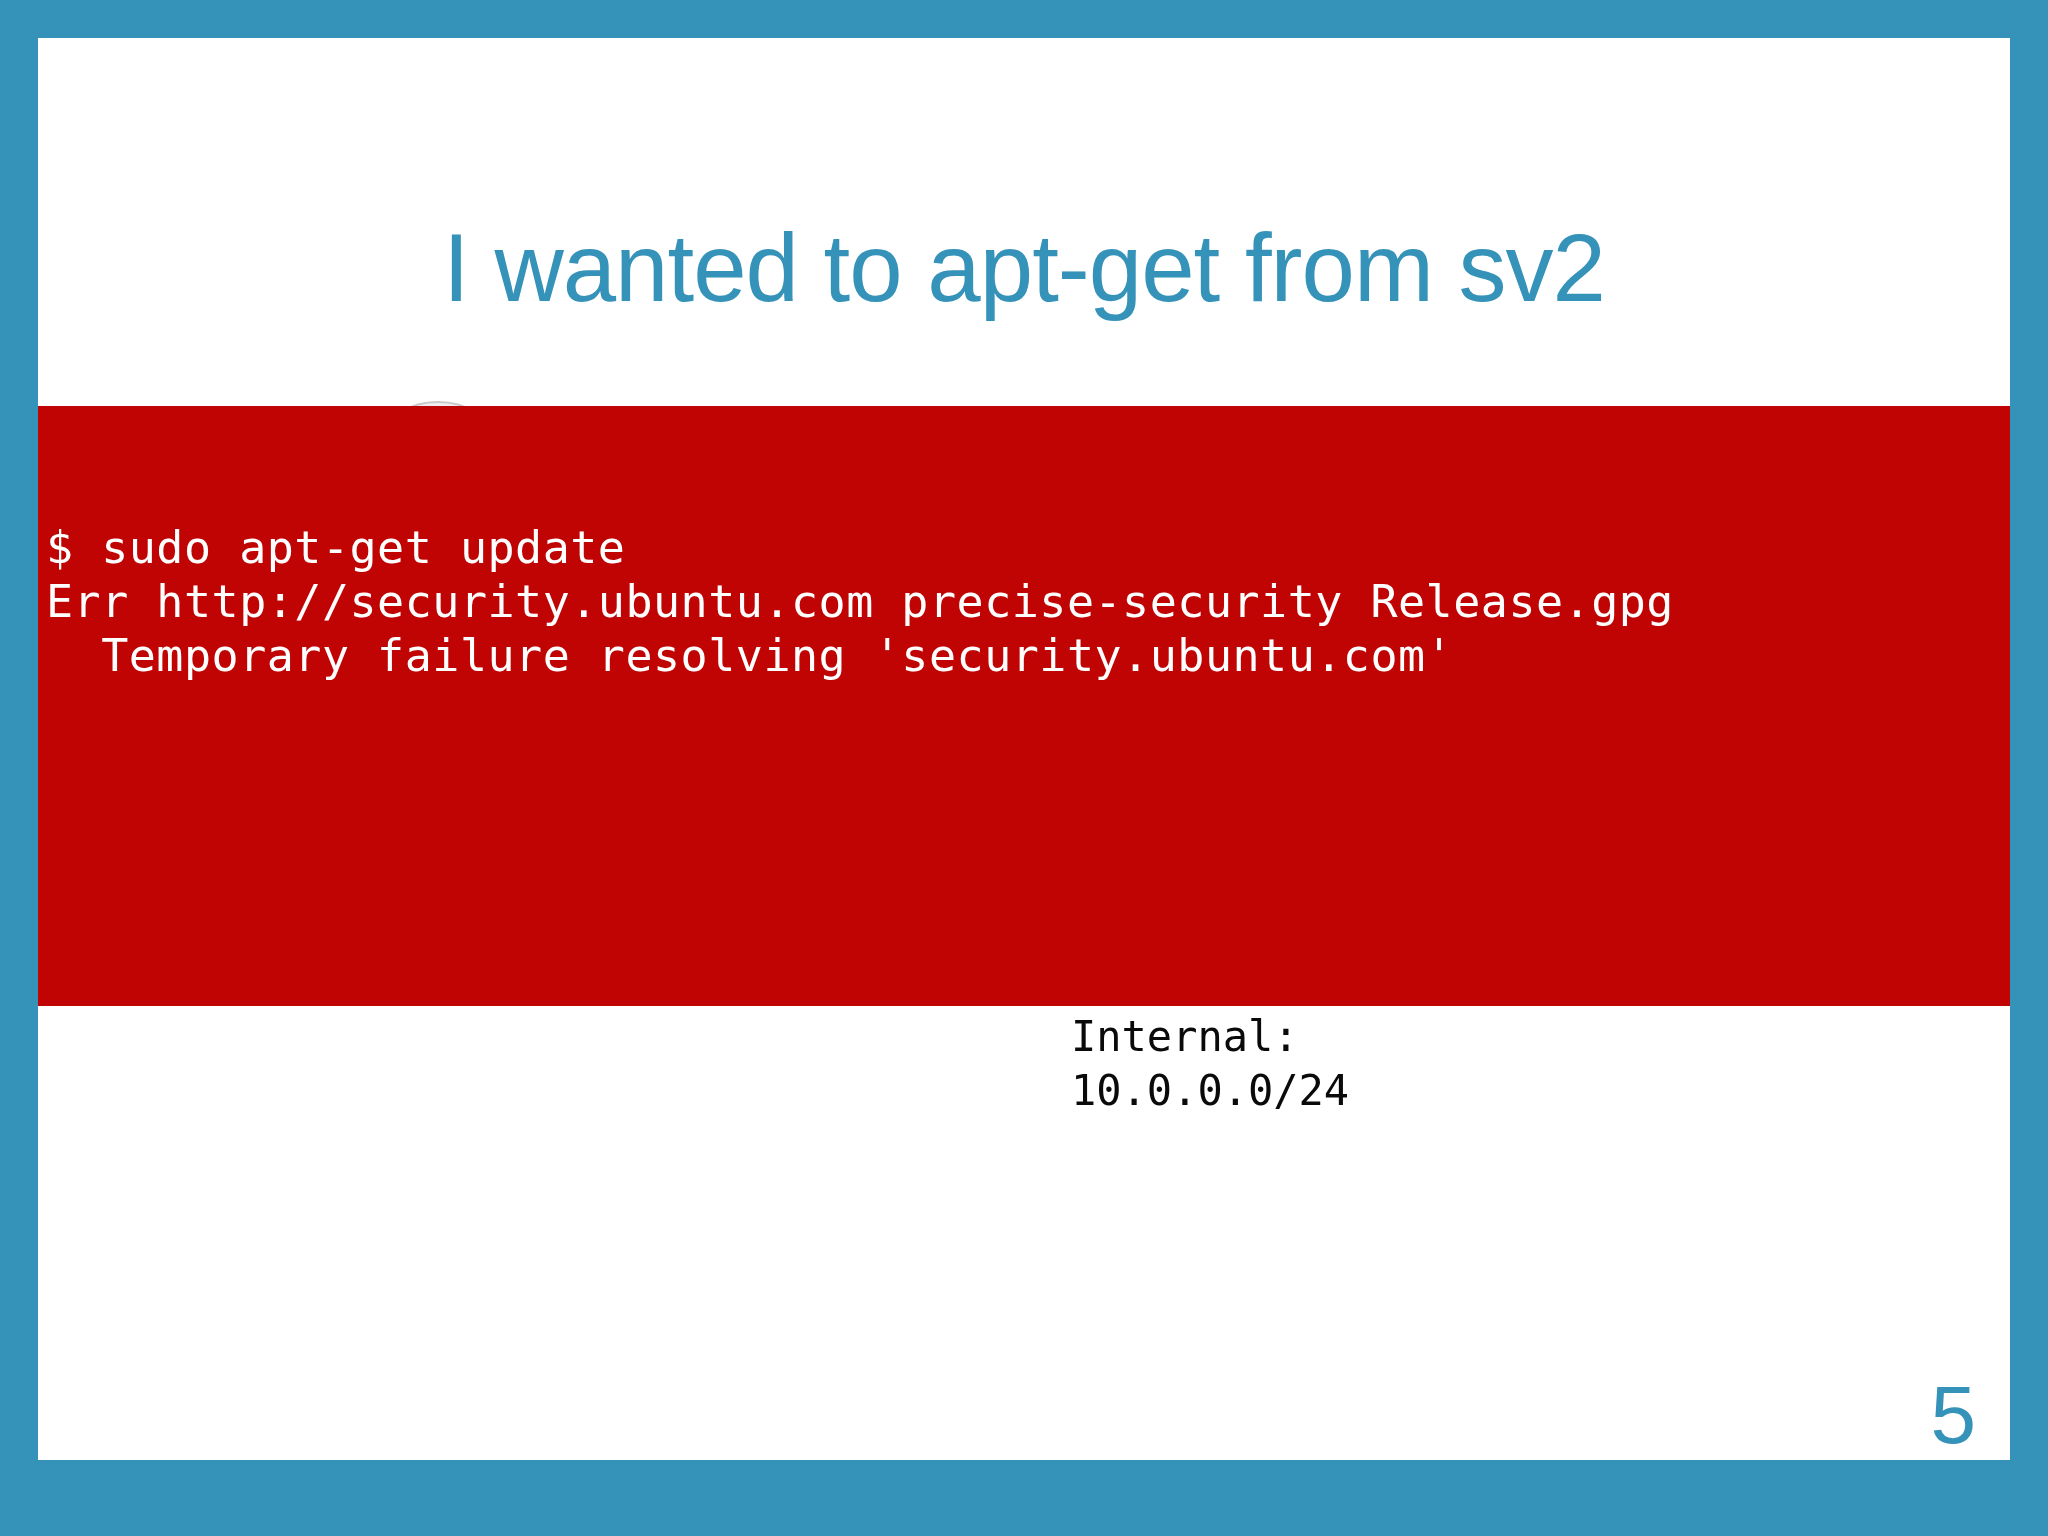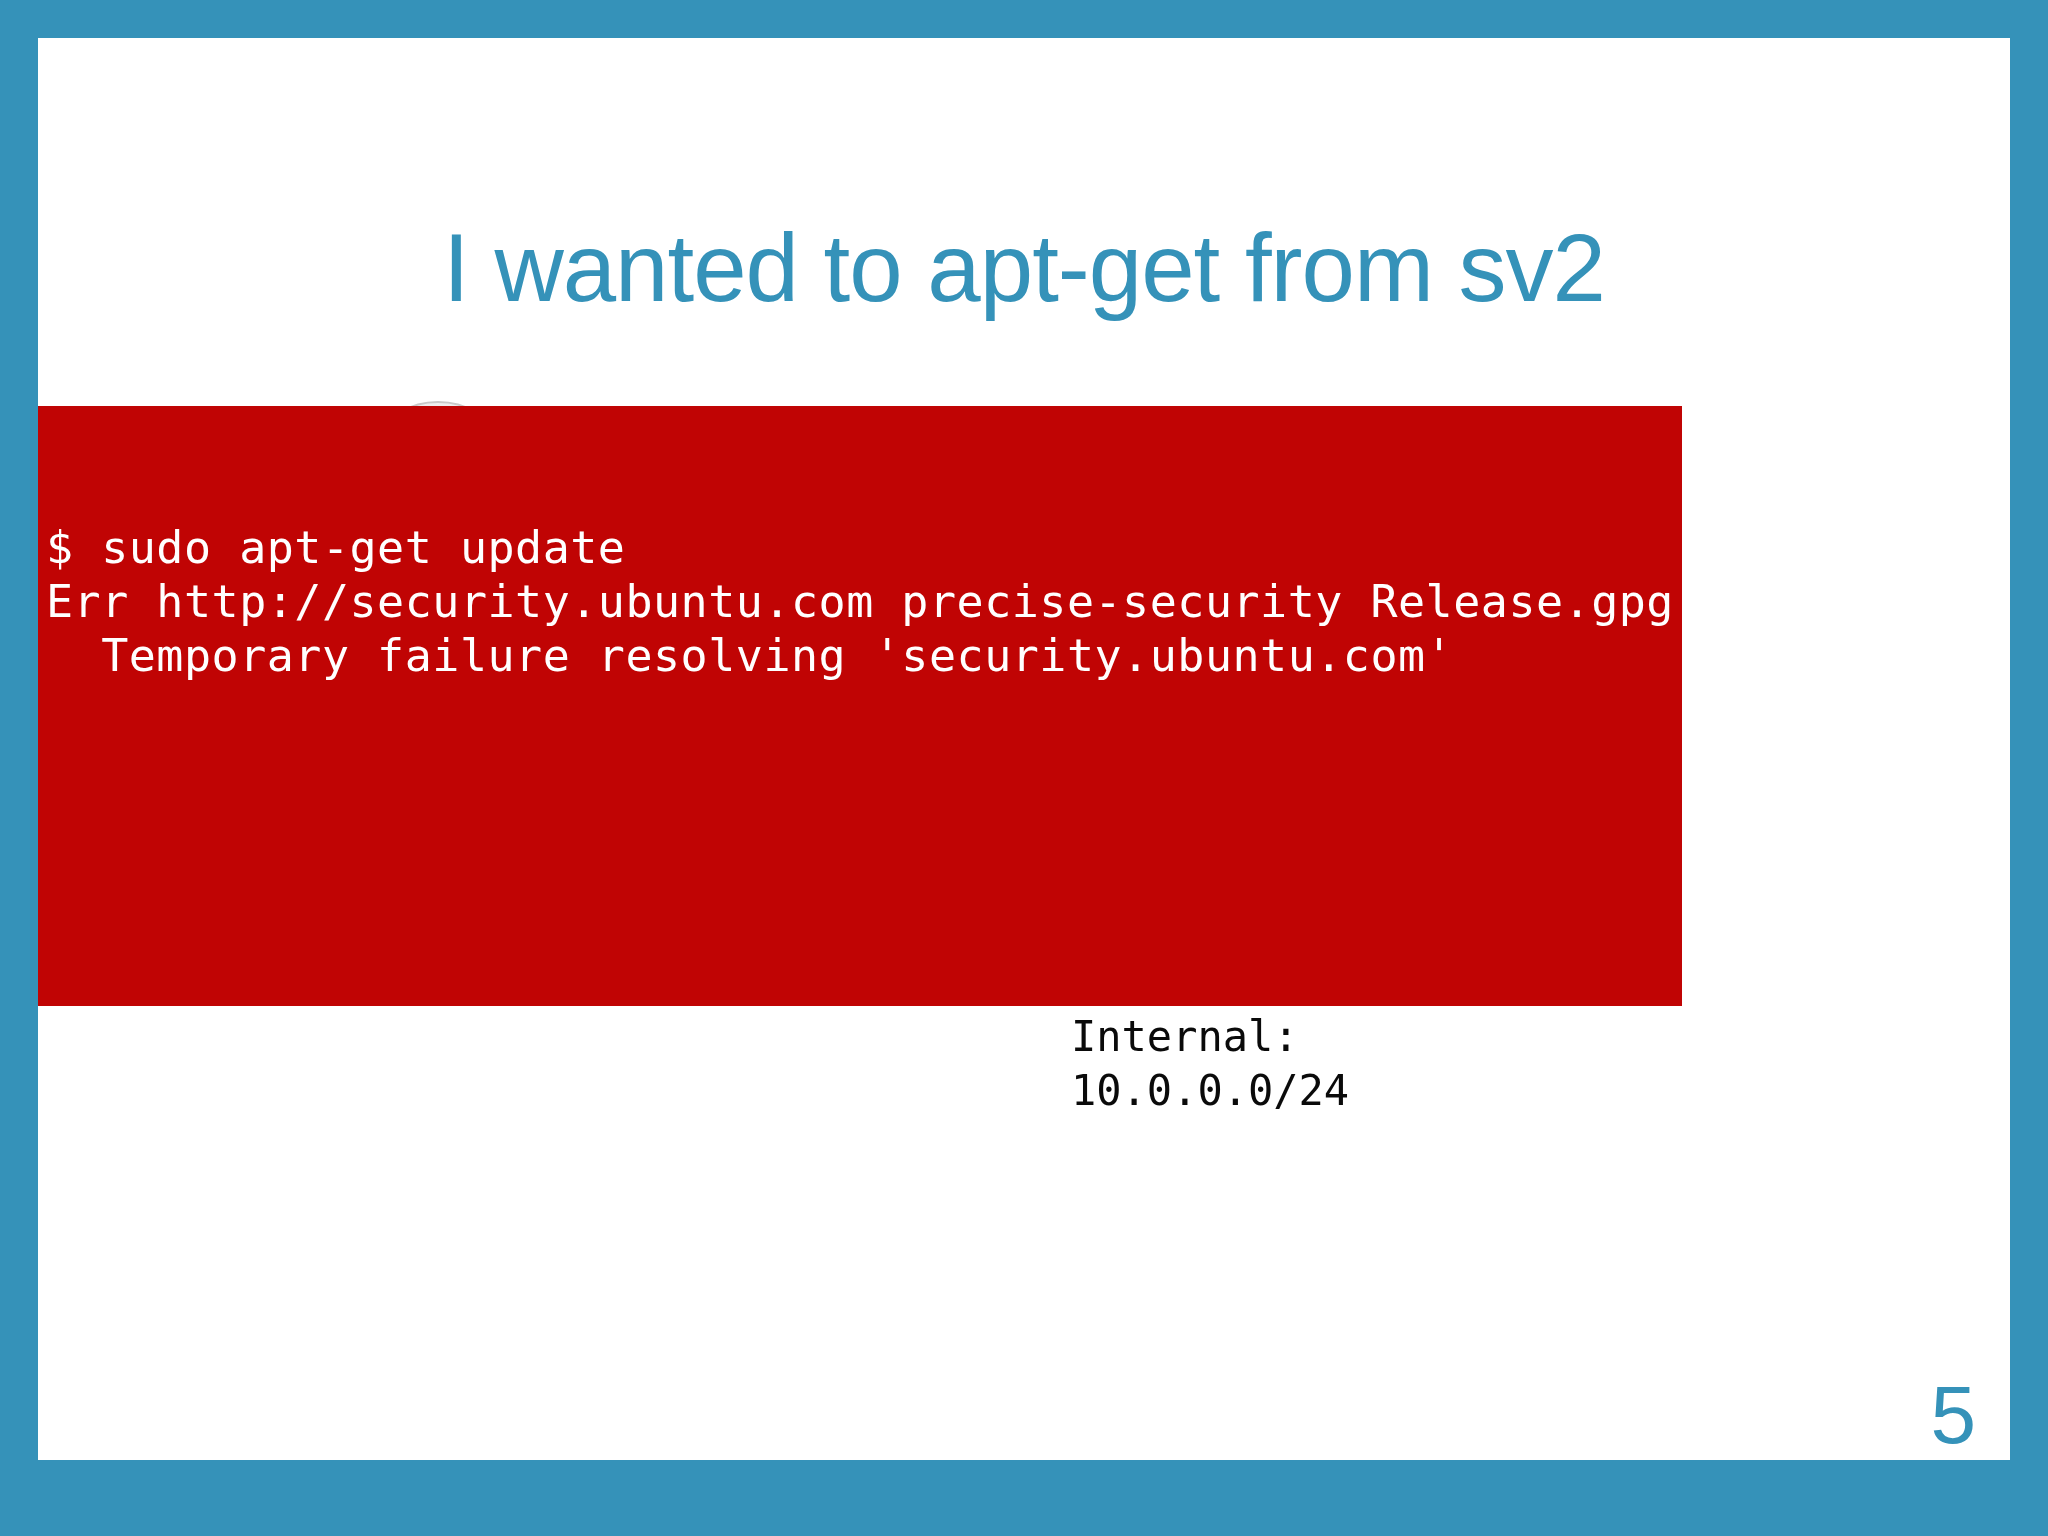--- a/index.html
+++ b/index.html
@@ -136,21 +136,21 @@
     width: 125px;
     height: 72px;
   }
   #red-arrow svg { display: block; }
 
   
   #terminal-band {
     position: absolute;
     left: 0;
     top: 368px;
-    width: 1644px;
+    width: 1972px;
     height: 600px;
     background: #c00404;
   }
   #terminal-text {
     position: absolute;
     left: 8px;
     top: 115px;
     color: #ffffff;
     font-family: "DejaVu Sans Mono", monospace;
     font-size: 45px;

